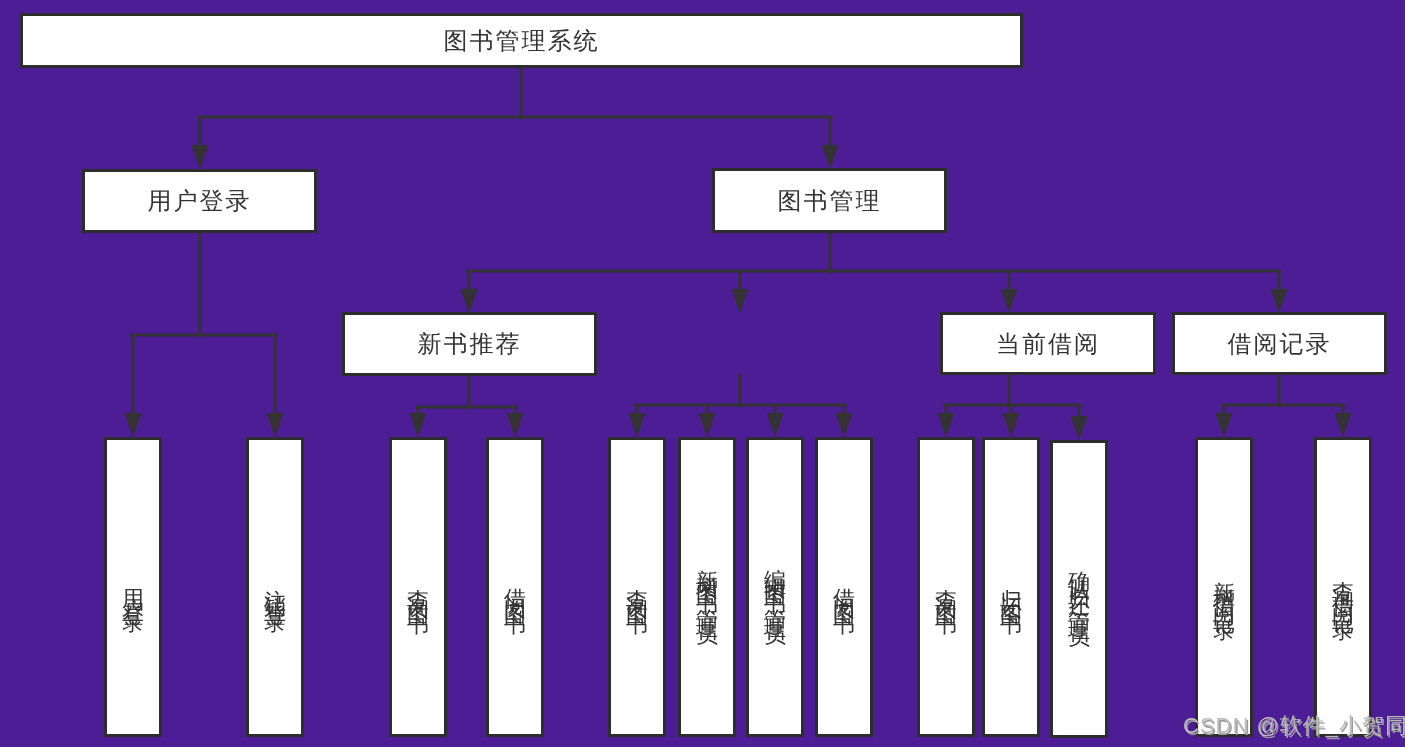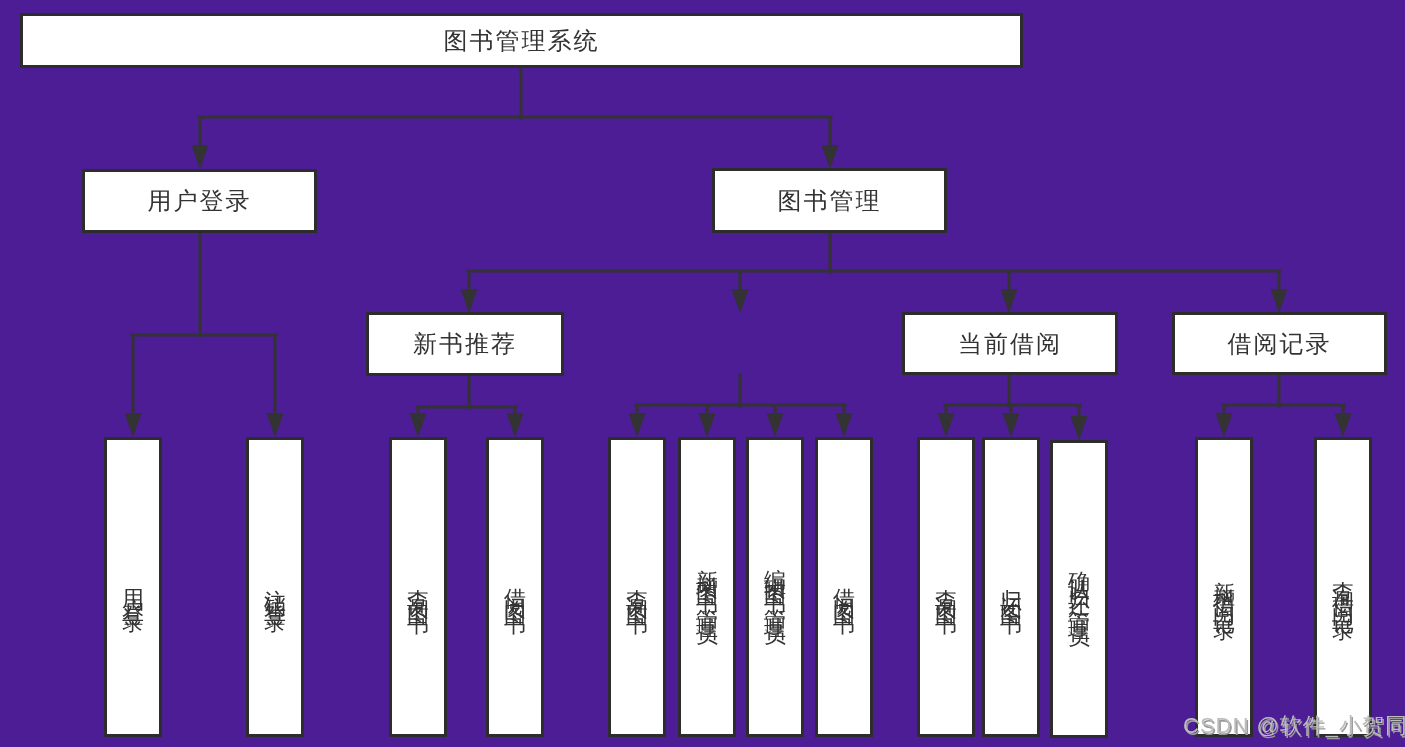--- a/index.html
+++ b/index.html
@@ -120,24 +120,24 @@
     <span class="h-label">图书管理系统</span>
   </div>
 
   <div class="box" style="left:82px;top:169px;width:235px;height:64px">
     <span class="h-label">用户登录</span>
   </div>
   <div class="box" style="left:712px;top:168px;width:235px;height:65px">
     <span class="h-label">图书管理</span>
   </div>
 
-  <div class="box" style="left:366px;top:312px;width:198px;height:64px">
+  <div class="box" style="left:342px;top:312px;width:255px;height:64px">
     <span class="h-label">新书推荐</span>
   </div>
-  <div class="box" style="left:902px;top:312px;width:216px;height:63px">
+  <div class="box" style="left:940px;top:312px;width:216px;height:63px">
     <span class="h-label">当前借阅</span>
   </div>
   <div class="box" style="left:1172px;top:312px;width:215px;height:63px">
     <span class="h-label">借阅记录</span>
   </div>
 
   <div class="box" style="left:104px;top:437px;width:58px;height:300px">
     <span class="v-label">用户登录</span>
   </div>
   <div class="box" style="left:246px;top:437px;width:58px;height:300px">

